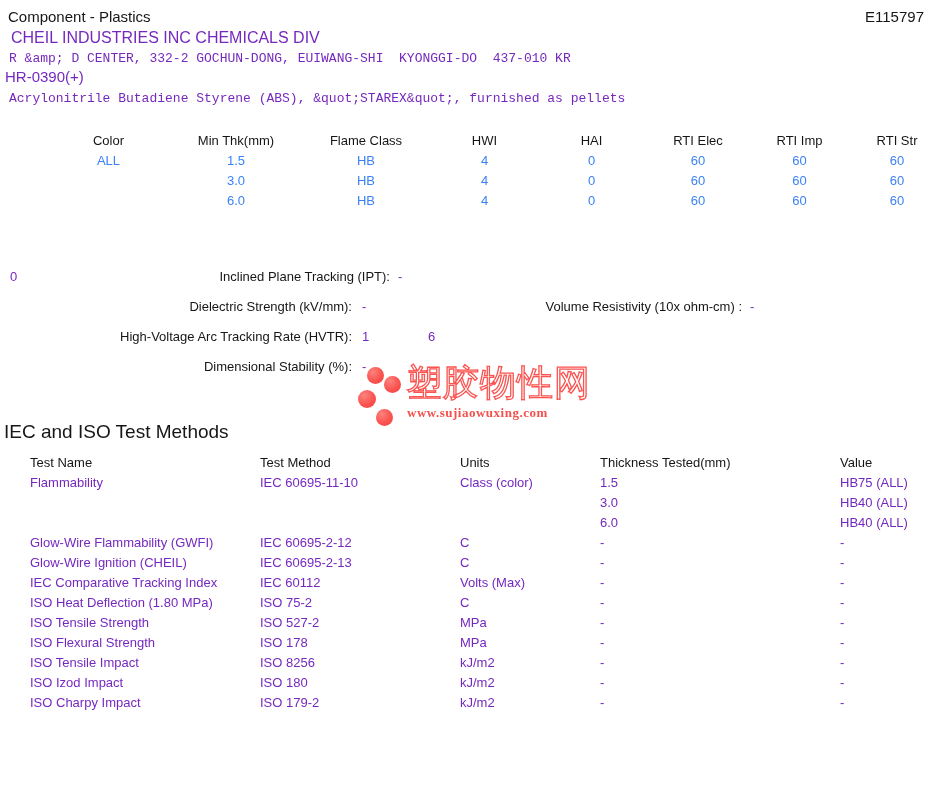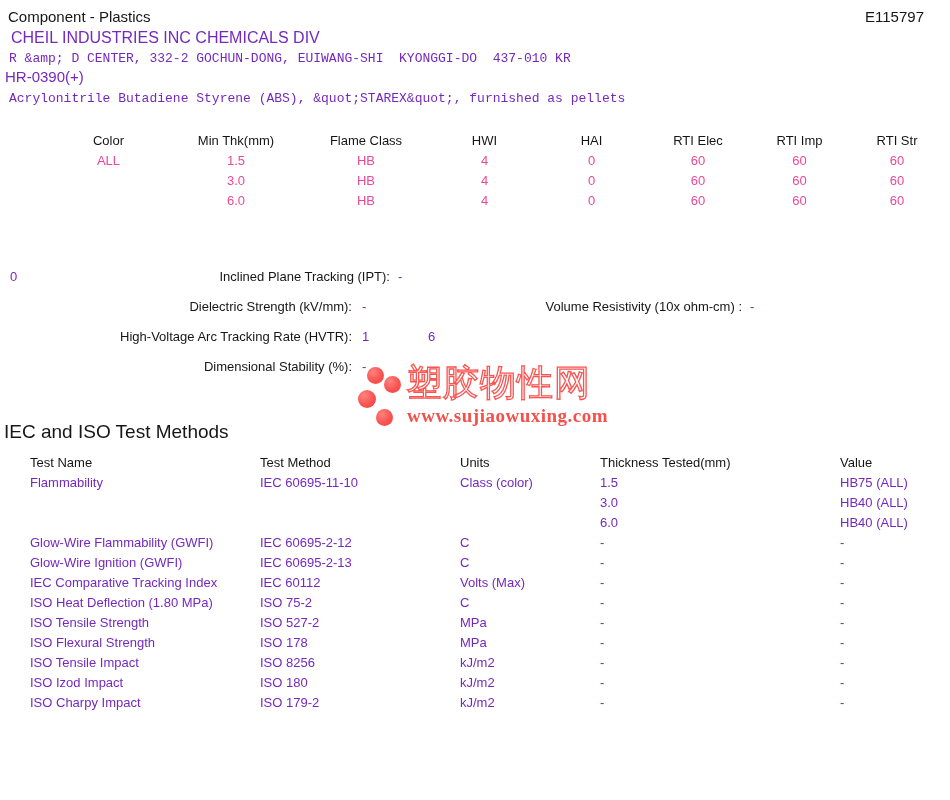--- a/index.html
+++ b/index.html
@@ -22,21 +22,21 @@
   .material-desc { position:absolute; top:91px; left:9px; font-size:13px; line-height:16px; color:#7528BE; }
 
   
   table { border-collapse:collapse; table-layout:fixed; }
   .ratings-table { position:absolute; top:130px; left:46px; width:900px; }
   .ratings-table th, .ratings-table td {
     height:20px; padding:0; text-align:center; vertical-align:middle;
     font-weight:normal; font-size:13px; overflow:hidden;
   }
   .ratings-table th { color:#161616; }
-  .ratings-table td { color:#ec4899; }
+  .ratings-table td { color:#3b82f6; }
   .ratings-table col:nth-child(1){width:125px}
   .ratings-table col:nth-child(2){width:130px}
   .ratings-table col:nth-child(3){width:130px}
   .ratings-table col:nth-child(4){width:107px}
   .ratings-table col:nth-child(5){width:107px}
   .ratings-table col:nth-child(6){width:106px}
   .ratings-table col:nth-child(7){width:97px}
   .ratings-table col:nth-child(8){width:98px}
 
   
@@ -54,21 +54,21 @@
   .pellet.p1 { left:9px;  top:4px;  width:17px; height:17px; }
   .pellet.p2 { left:26px; top:13px; width:17px; height:17px; }
   .pellet.p3 { left:0px;  top:27px; width:18px; height:18px; }
   .pellet.p4 { left:18px; top:46px; width:17px; height:17px; }
   .wm-cn { position:absolute; left:48px; top:0px; font-size:36px; line-height:40px;
            color:#FA5350; letter-spacing:1px; white-space:nowrap; }
   @supports (-webkit-text-stroke: 1px red) {
     .wm-cn { color:#ffffff; -webkit-text-stroke:1.3px #FA5350; }
   }
   .wm-url { position:absolute; left:49px; top:42px; font-family:"Liberation Serif", serif;
-            font-weight:bold; font-size:19px; color:#F4504C; letter-spacing:0.5px; white-space:nowrap; }
+            font-weight:bold; font-size:13px; color:#F4504C; letter-spacing:0.5px; white-space:nowrap; }
 
   
   .section-heading { position:absolute; top:420px; left:4px; font-size:19px; line-height:24px;
                      font-weight:normal; margin:0; color:#161616; }
 
   
   .methods-table { position:absolute; top:452px; left:30px; width:905px; }
   .methods-table th, .methods-table td {
     height:20px; padding:0; text-align:left; vertical-align:middle;
     font-weight:normal; font-size:13px; overflow:hidden;
@@ -227,21 +227,21 @@
         <td>HB40 (ALL)</td>
       </tr>
       <tr>
         <td>Glow-Wire Flammability (GWFI)</td>
         <td>IEC 60695-2-12</td>
         <td>C</td>
         <td>-</td>
         <td>-</td>
       </tr>
       <tr>
-        <td>Glow-Wire Ignition (GWFI)</td>
+        <td>Glow-Wire Ignition (CHEIL)</td>
         <td>IEC 60695-2-13</td>
         <td>C</td>
         <td>-</td>
         <td>-</td>
       </tr>
       <tr>
         <td>IEC Comparative Tracking Index</td>
         <td>IEC 60112</td>
         <td>Volts (Max)</td>
         <td>-</td>

